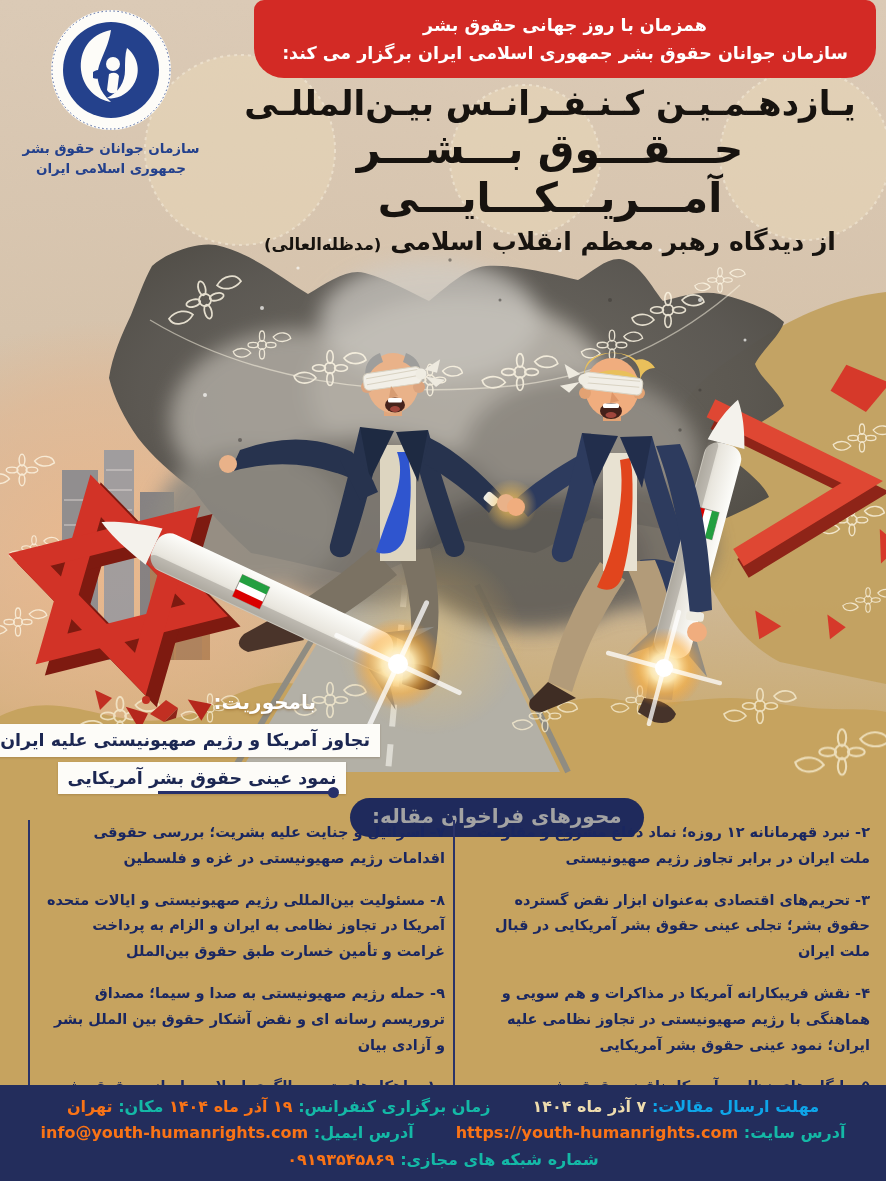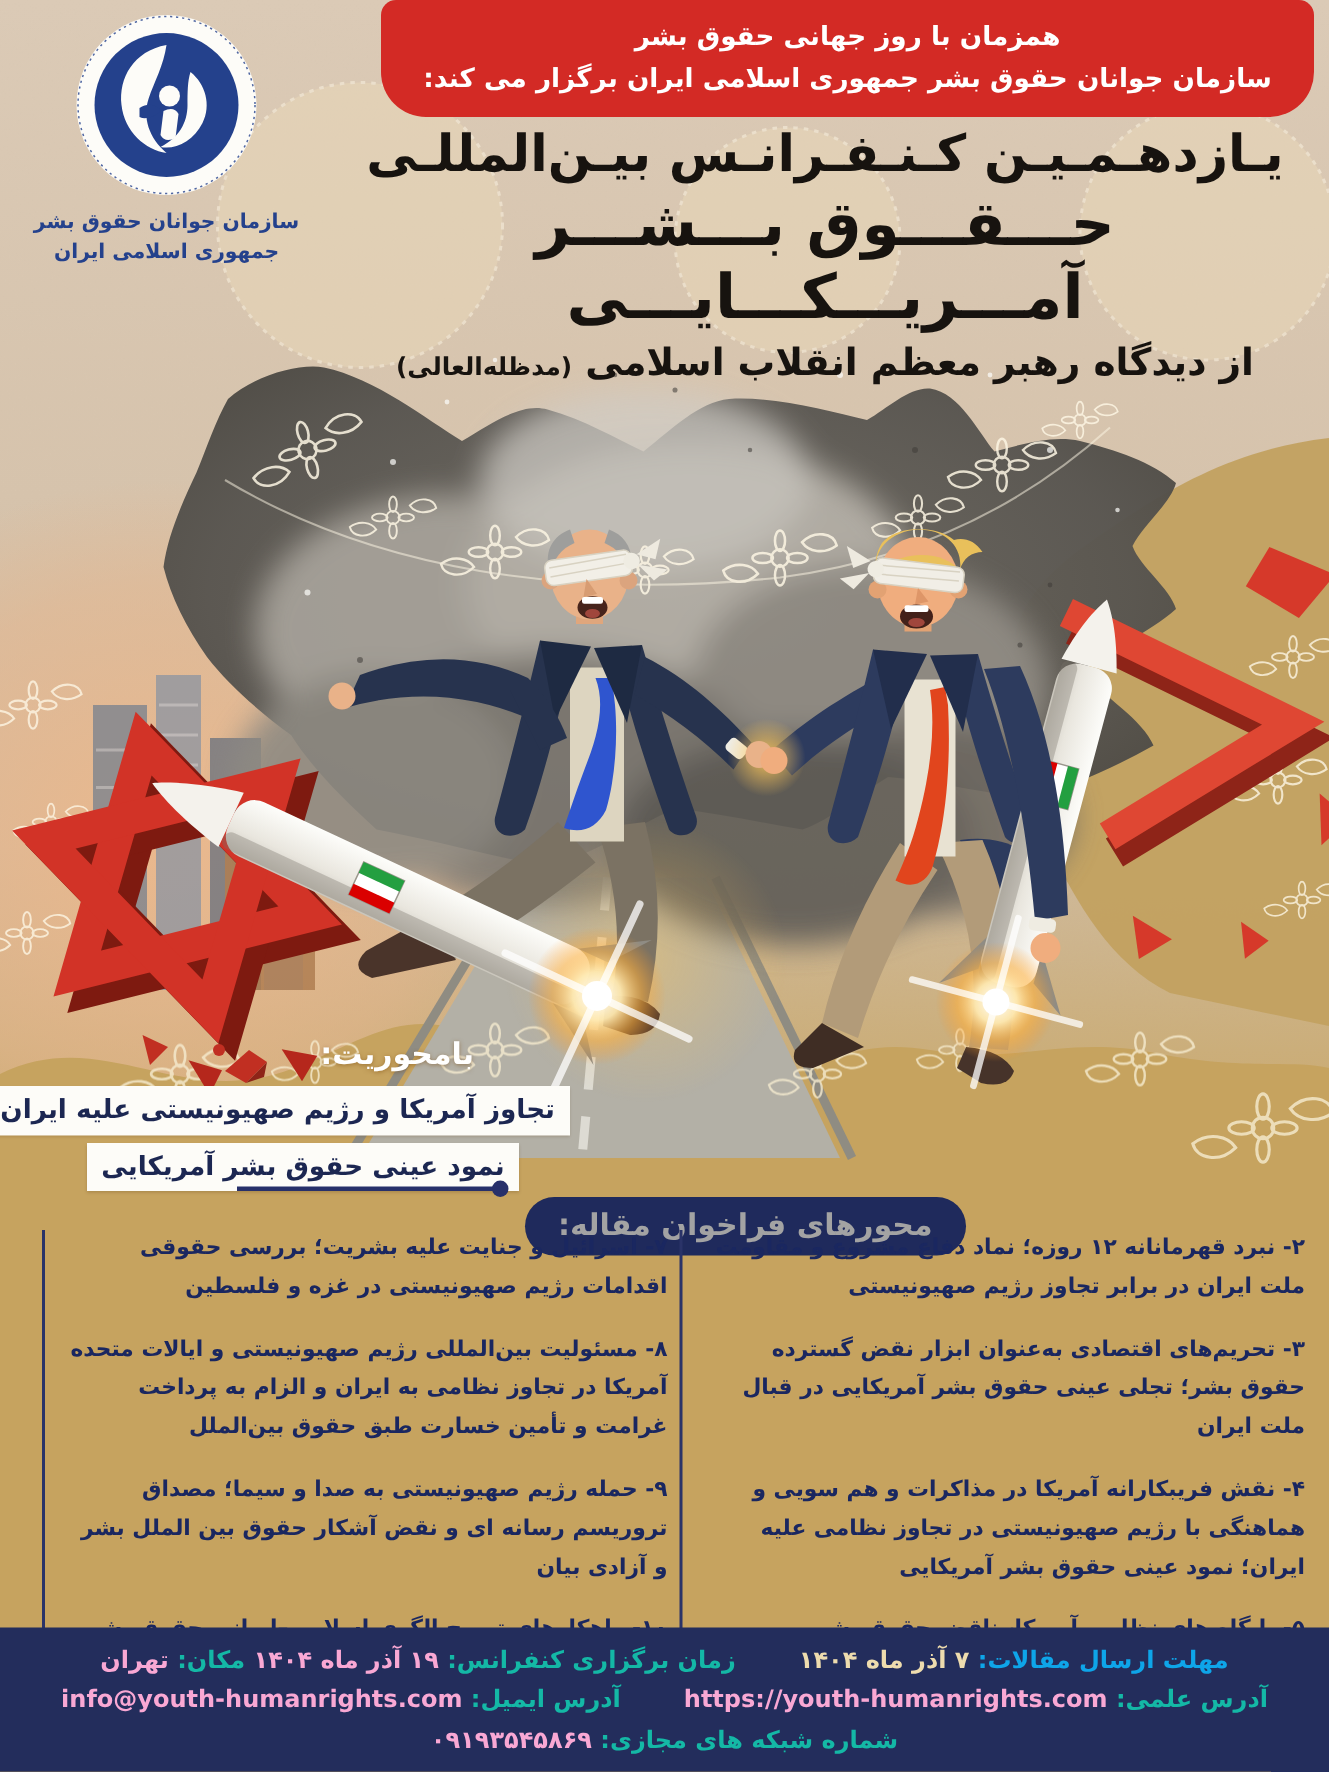--- a/index.html
+++ b/index.html
@@ -39,21 +39,21 @@
   .topics-col.first{border-left:2.5px solid #2a3368;}
   .topics-col.second{border-left:2.5px solid #2a3368;padding-left:10px;}
   .topic-item{margin:0 0 16px 0;color:#1a2760;font-weight:bold;font-size:14.5px;line-height:1.78;text-align:right;}
   
   .footer{left:0;top:1085px;width:886px;height:96px;background:#232d5c;z-index:7;
     display:flex;flex-direction:column;justify-content:center;gap:7px;}
   .footer .row{display:flex;direction:rtl;justify-content:center;align-items:center;gap:42px;
     font-weight:bold;font-size:16px;line-height:1.2;}
   .footer .seg{white-space:nowrap;}
   .footer .lbl{color:#14b8a6;}
-  .footer .val{color:#f9a8d4;margin-top:36px;}
+  .footer .val{color:#f97316;margin-top:36px;}
   .footer .lbl-w{color:#0ea5e9;}
   .footer .val-c{color:#eedcae;}
 </style>
 </head>
 <body>
 
 <div class="poster">
 
   <svg class="abs artwork" viewBox="0 0 886 1181" width="886" height="1181" aria-hidden="true">
     <defs>
@@ -431,21 +431,21 @@
       </span>
       <span class="seg">
         <span class="lbl">زمان برگزاری کنفرانس:</span>
         <span class="val">۱۹ آذر ماه ۱۴۰۴</span>
         <span class="lbl">مکان:</span>
         <span class="val">تهران</span>
       </span>
     </div>
     <div class="row">
       <span class="seg">
-        <span class="lbl">آدرس علمی:</span>
+        <span class="lbl">آدرس سایت:</span>
         <span class="val" dir="ltr">https://youth-humanrights.com</span>
       </span>
       <span class="seg">
         <span class="lbl">آدرس ایمیل:</span>
         <span class="val" dir="ltr">info@youth-humanrights.com</span>
       </span>
     </div>
     <div class="row">
       <span class="seg">
         <span class="lbl">شماره شبکه های مجازی:</span>

